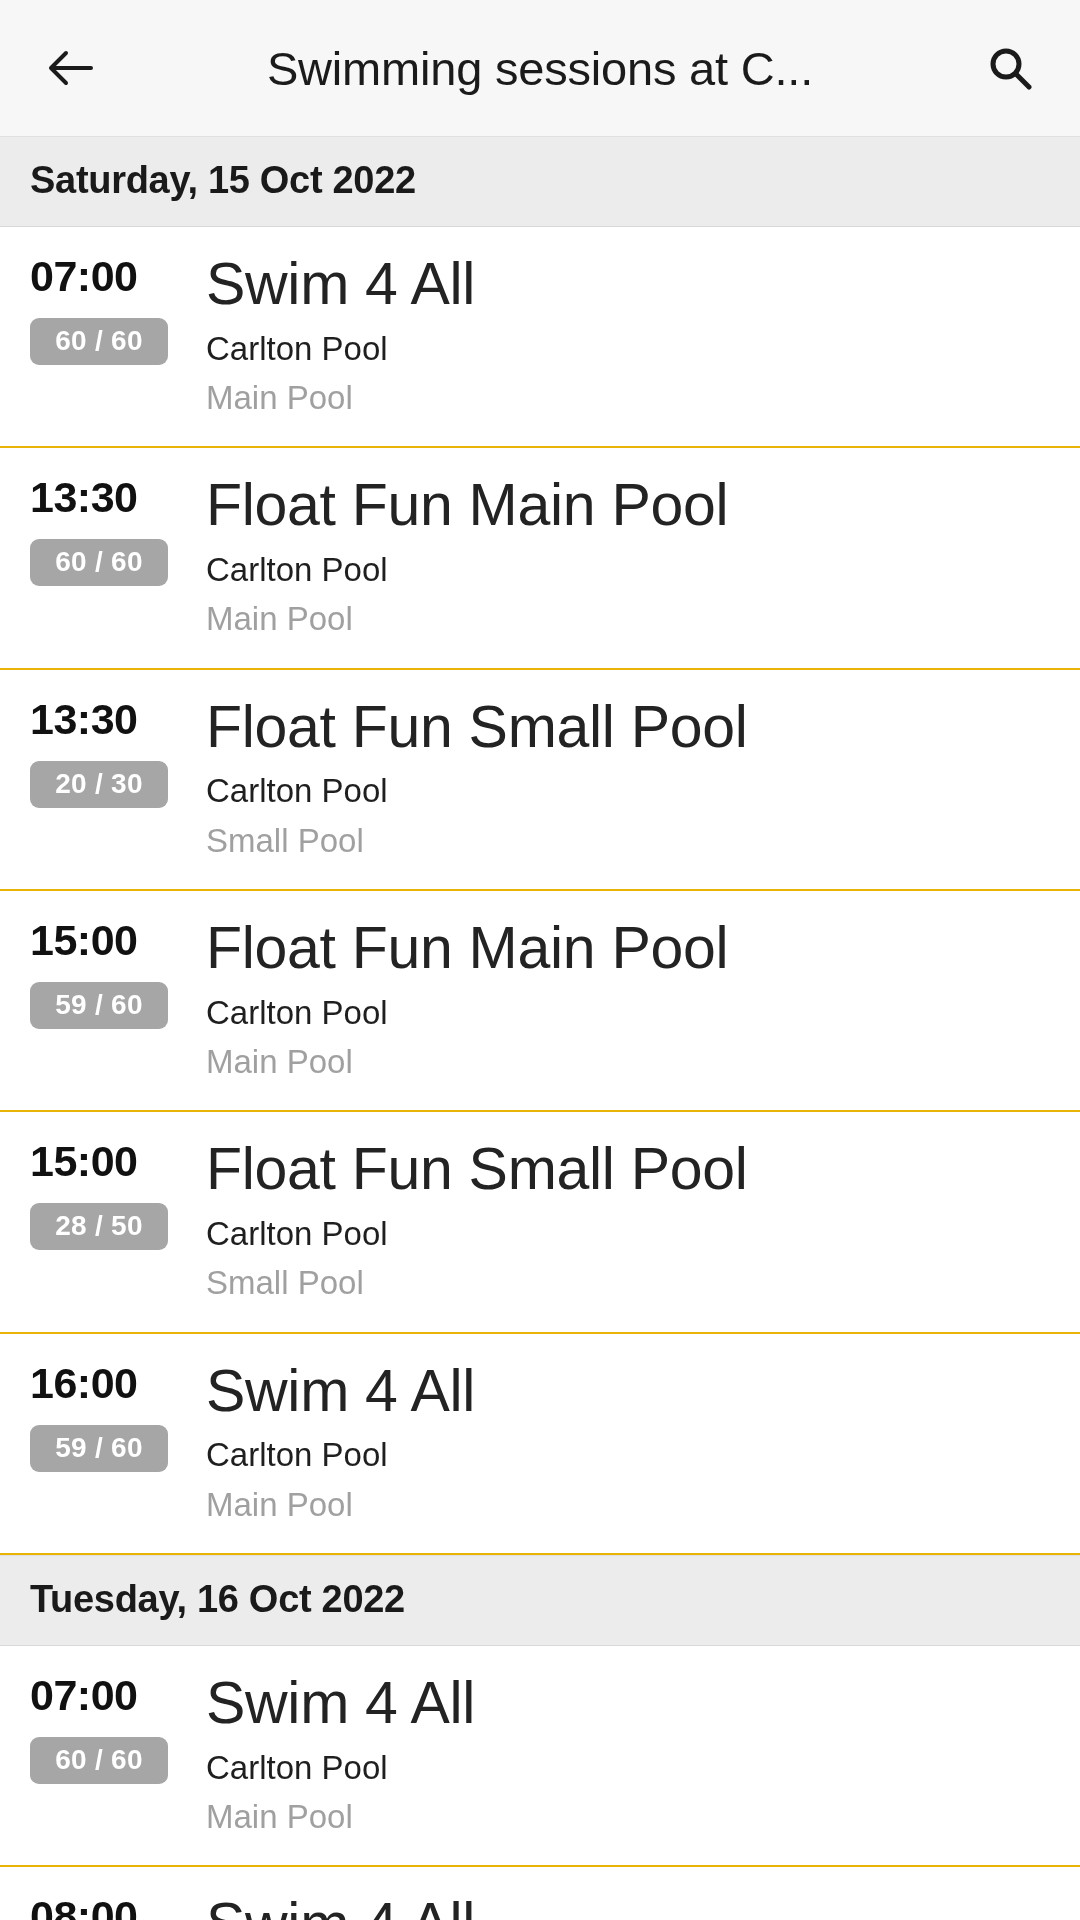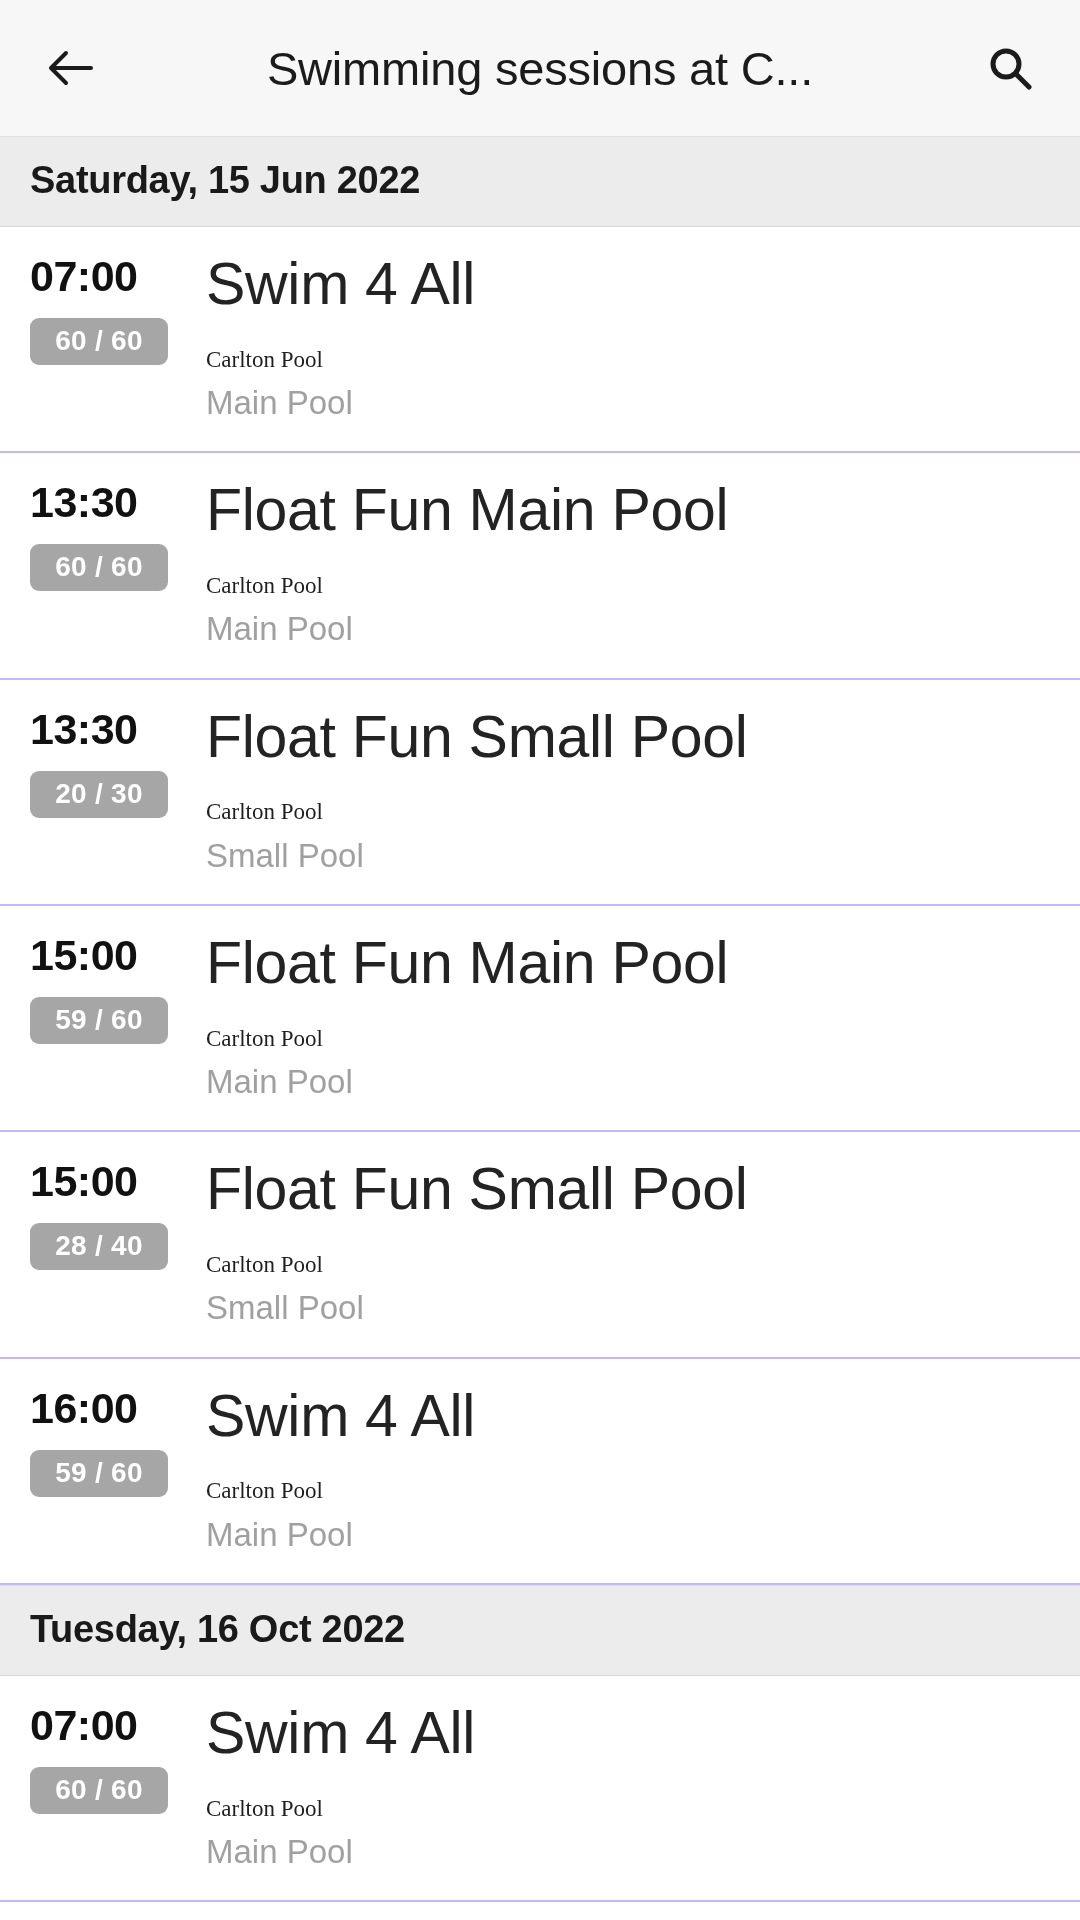--- a/index.html
+++ b/index.html
@@ -77,21 +77,21 @@
     font-size:38px;
     font-weight:700;
     color:#1a1a1a;
     letter-spacing:-0.3px;
   }
 
   .session {
     display:flex;
     align-items:flex-start;
     padding:26px 30px 30px 30px;
-    border-bottom:2px solid #c4b5fd;
+    border-bottom:2px solid #eab308;
     background:#ffffff;
     cursor:pointer;
   }
 
   .session-left {
     width:146px;
     flex:0 0 146px;
     display:flex;
     flex-direction:column;
     align-items:flex-start;
@@ -124,26 +124,25 @@
     flex-direction:column;
   }
   .session-title {
     font-size:59px;
     font-weight:300;
     color:#232323;
     line-height:1.08;
     letter-spacing:-0.3px;
   }
   .session-venue {
-    margin-top:30px;
-    font-size:23px;
+    margin-top:14px;
+    font-size:33px;
     font-weight:400;
     color:#1f1f1f;
     line-height:1.1;
-    font-family:Liberation Serif, serif;
   }
   .session-area {
     margin-top:13px;
     font-size:33px;
     font-weight:400;
     color:#a0a0a0;
     line-height:1.1;
   }
 
   
@@ -171,21 +170,21 @@
           <circle cx="21" cy="21" r="13" fill="none" stroke="#1b1b1b" stroke-width="5"></circle>
           <line x1="31" y1="31" x2="44" y2="44" stroke="#1b1b1b" stroke-width="5" stroke-linecap="round"></line>
         </svg>
       </span>
     </div>
   </div>
 
   <div class="list">
 
     <div class="day-header">
-      <div class="day-header-text">Saturday, 15 Jun 2022</div>
+      <div class="day-header-text">Saturday, 15 Oct 2022</div>
     </div>
 
     <div class="session">
       <div class="session-left">
         <div class="session-time">07:00</div>
         <div class="session-badge">60 / 60</div>
       </div>
       <div class="session-right">
         <div class="session-title">Swim 4 All</div>
         <div class="session-venue">Carlton Pool</div>
@@ -225,21 +224,21 @@
       <div class="session-right">
         <div class="session-title">Float Fun Main Pool</div>
         <div class="session-venue">Carlton Pool</div>
         <div class="session-area">Main Pool</div>
       </div>
     </div>
 
     <div class="session">
       <div class="session-left">
         <div class="session-time">15:00</div>
-        <div class="session-badge">28 / 40</div>
+        <div class="session-badge">28 / 50</div>
       </div>
       <div class="session-right">
         <div class="session-title">Float Fun Small Pool</div>
         <div class="session-venue">Carlton Pool</div>
         <div class="session-area">Small Pool</div>
       </div>
     </div>
 
     <div class="session">
       <div class="session-left">

